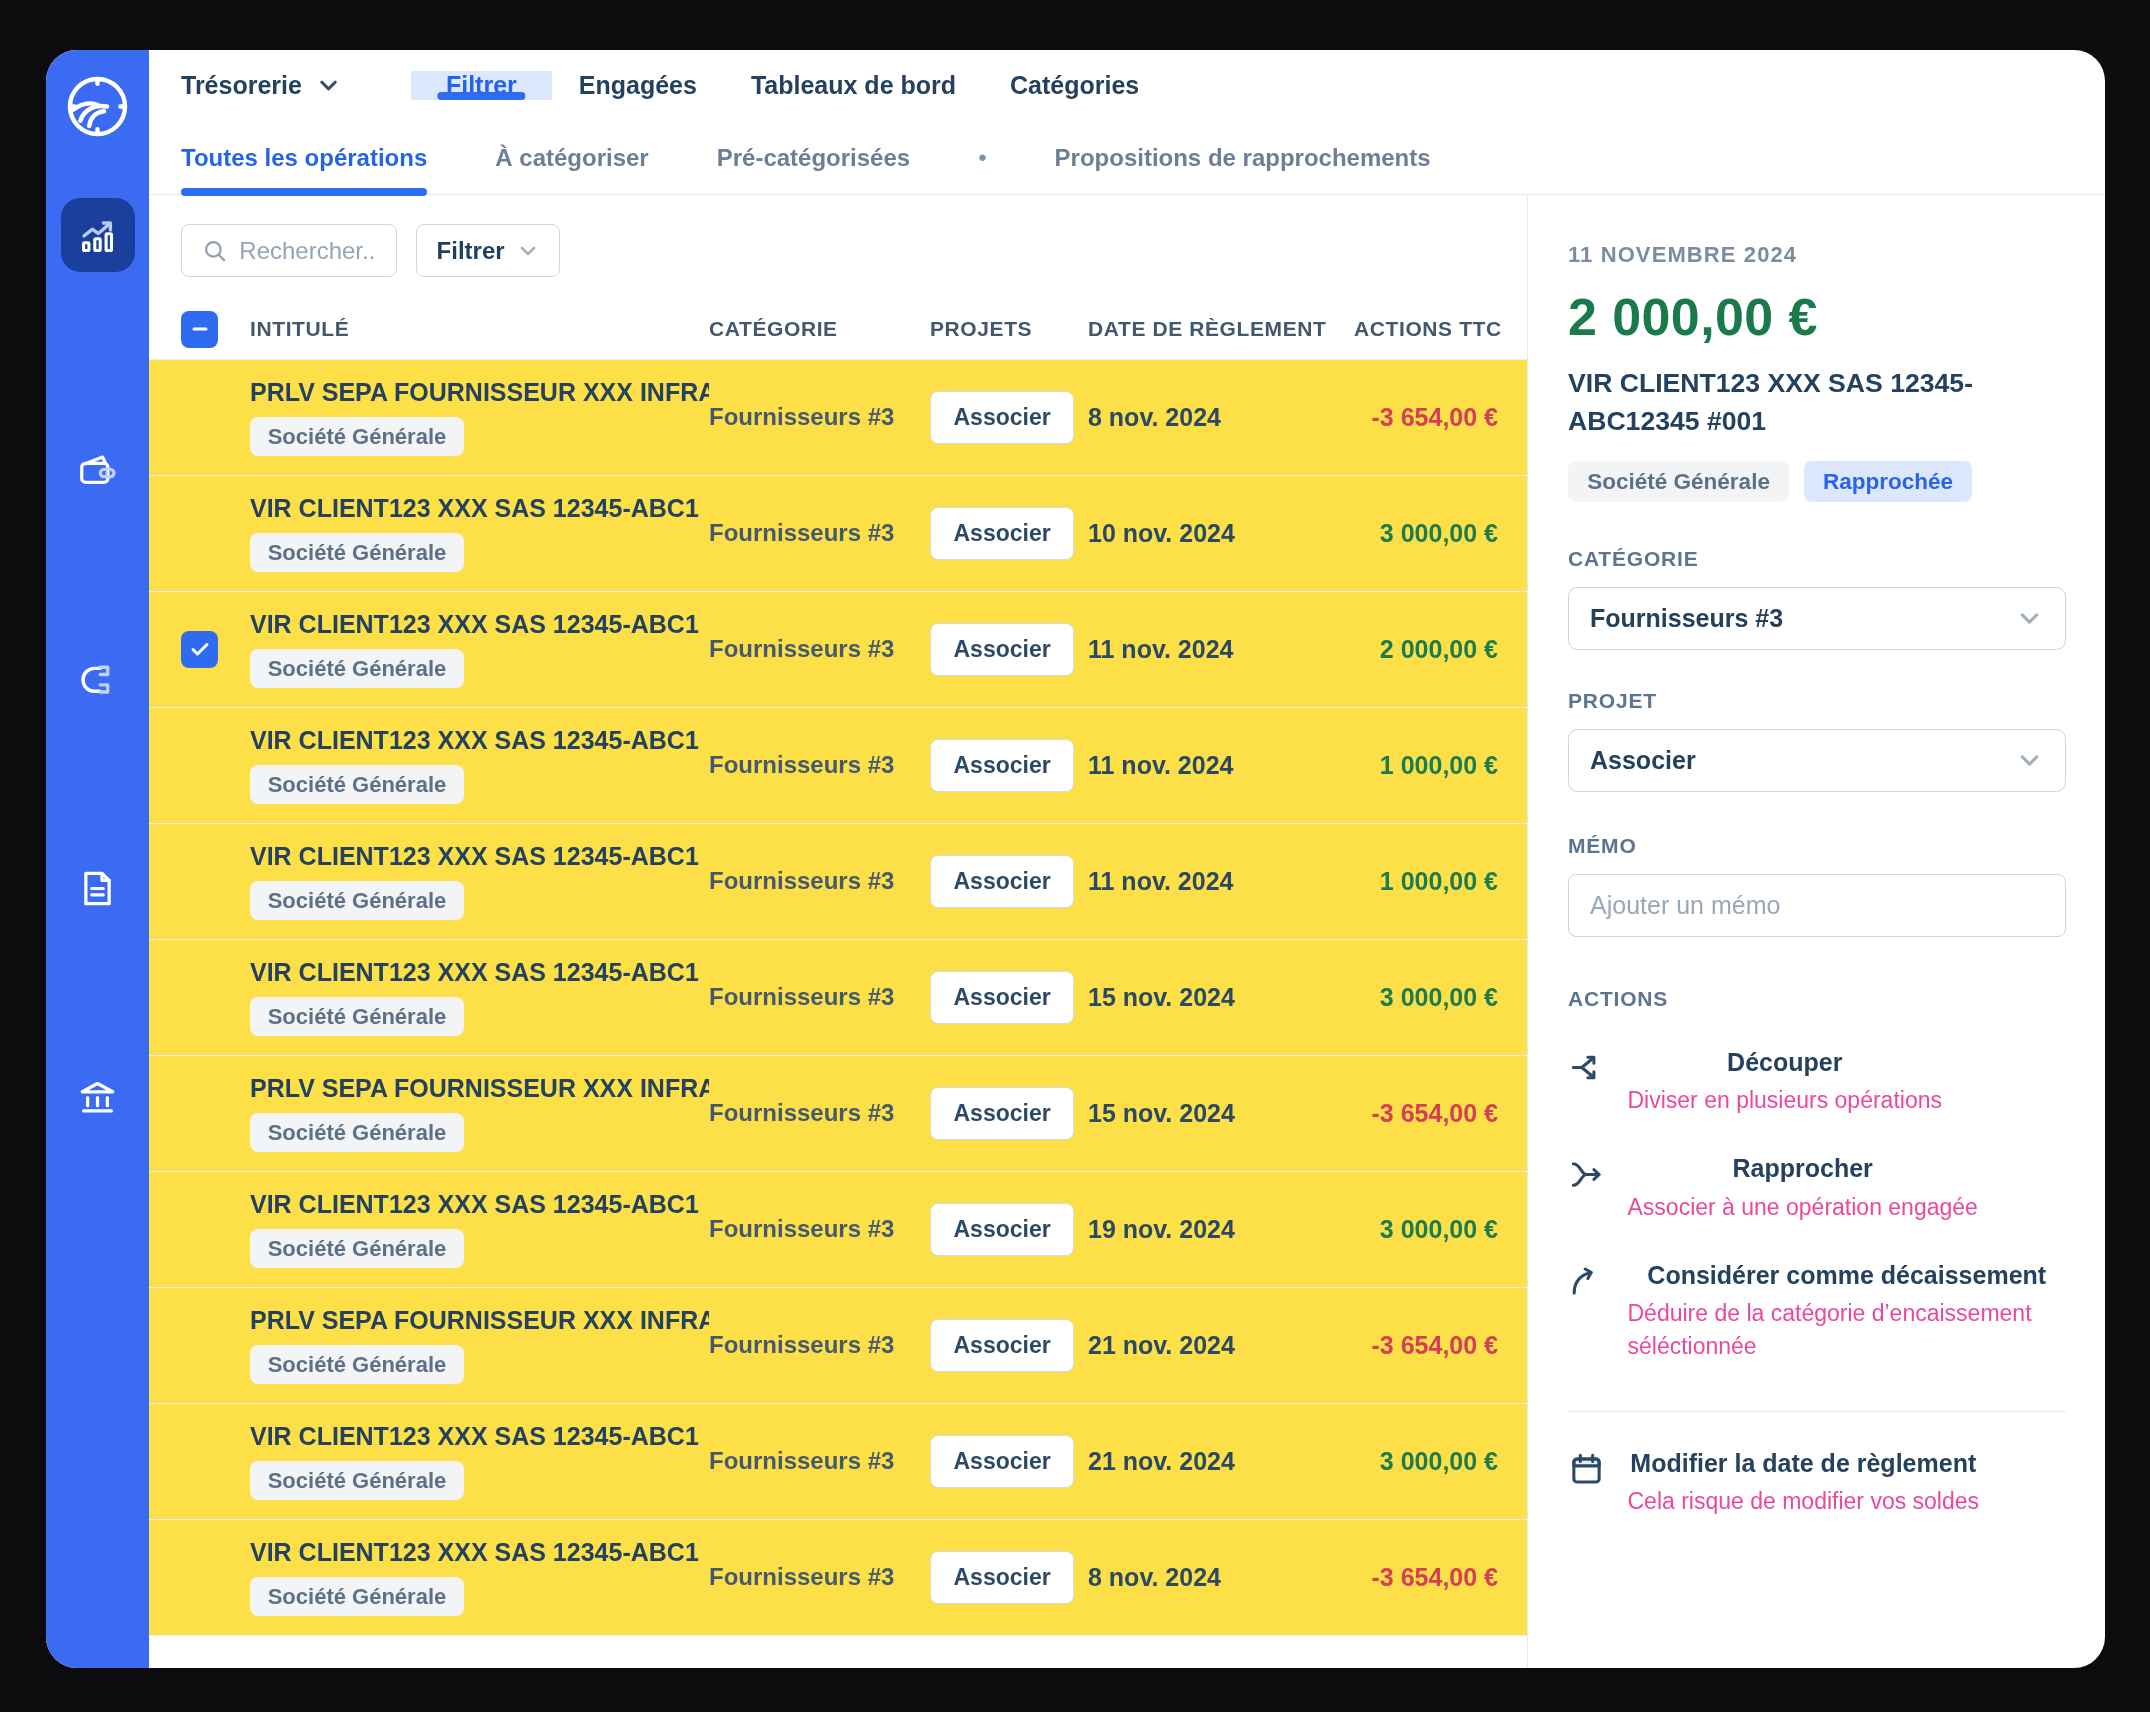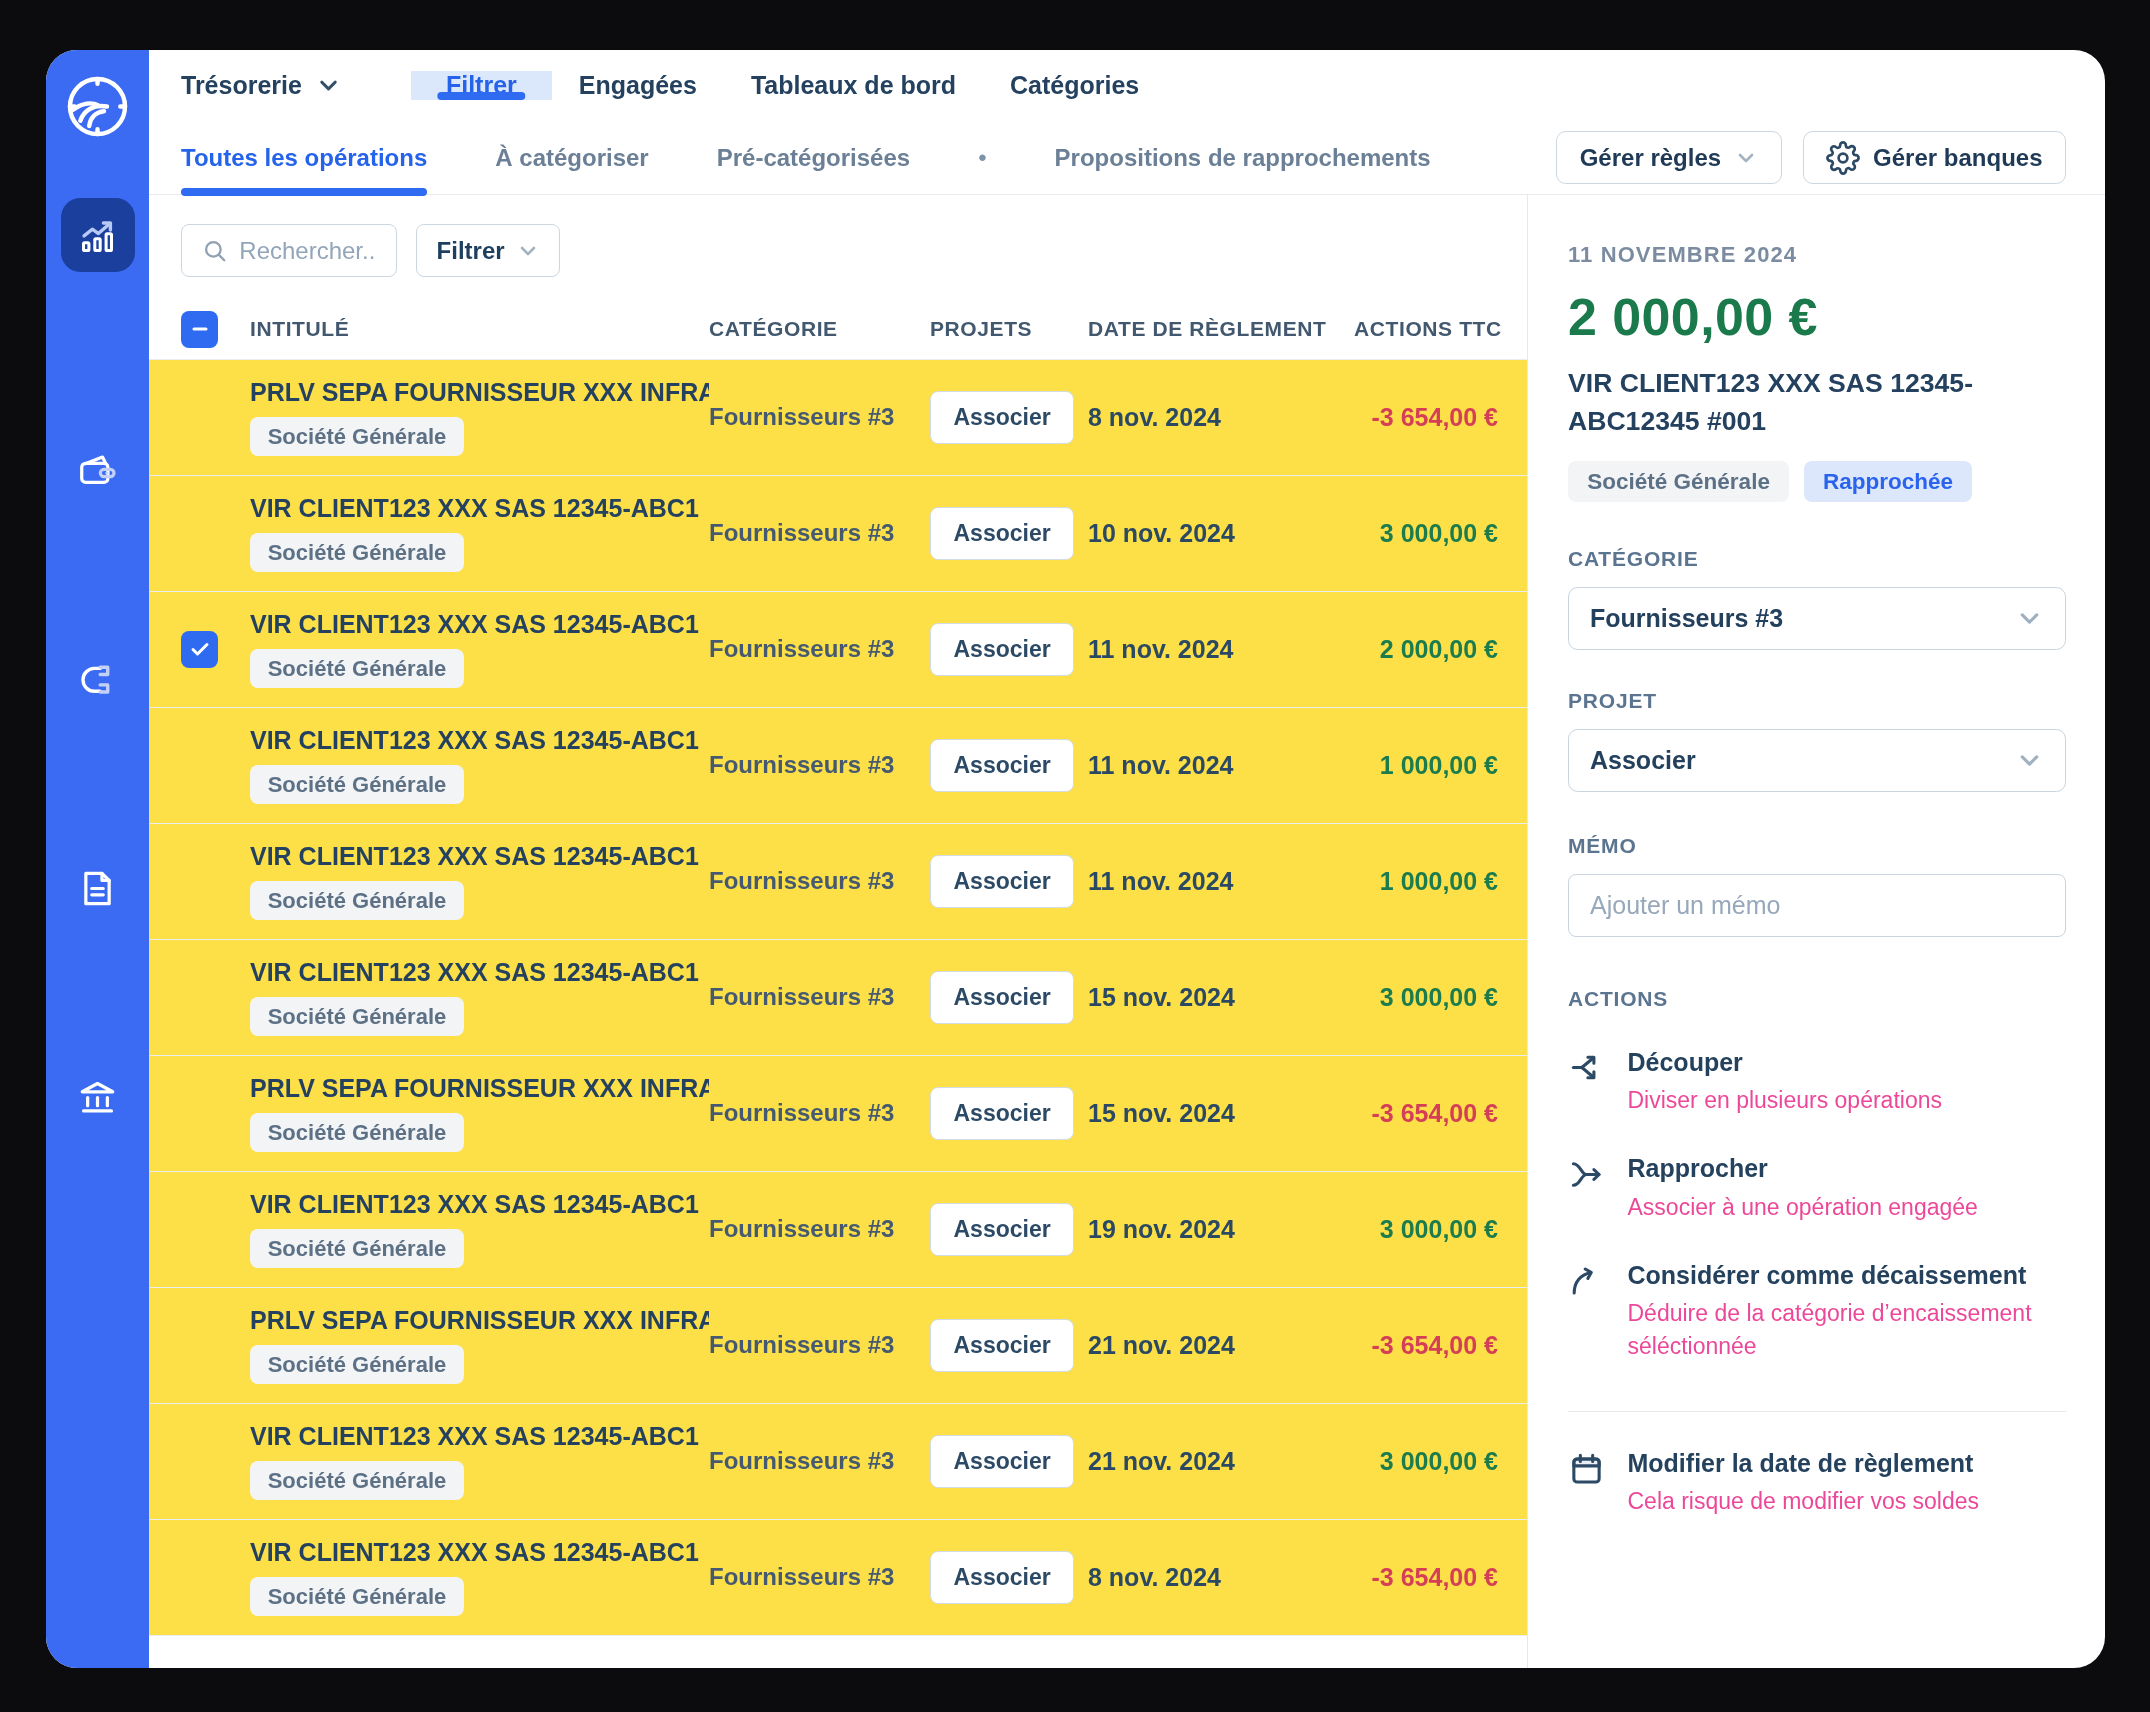--- a/index.html
+++ b/index.html
@@ -80,21 +80,21 @@
   .pill-blue { background:#dce7fb; border-radius:8px; padding:7.2px 19.3px; font-size:22.5px; font-weight:700; color:#2a64ed; }
   .p-label { font-size:21px; font-weight:700; color:#5b7490; letter-spacing:0.8px; }
   .mt56 { margin-top:45px; } .mt46 { margin-top:39px; } .mt52 { margin-top:42px; } .mt64 { margin-top:50px; }
   .select { margin-top:16px; height:63px; border:1.6px solid #c9d4de; border-radius:9.7px; background:#fff; display:flex; align-items:center; justify-content:space-between; padding:0 21px; cursor:pointer; }
   .select .val { font-size:25px; font-weight:700; color:#23405c; }
   .select svg { width:29px; height:29px; color:#9fb0c0; }
   .memo-input { margin-top:16px; width:100%; height:63px; border:1.6px solid #c9d4de; border-radius:8px; padding:0 21px; font-size:25px; font-family:inherit; color:#24415f; outline:none; }
   .memo-input::placeholder { color:#97a8ba; }
   .action { display:flex; gap:22.5px; margin-top:37px; cursor:pointer; }
   .action-icon { width:37px; height:37px; color:#2c4a66; flex:0 0 auto; margin-top:1.6px; }
-  .action-title { font-size:25px; font-weight:700; color:#24415e; }
+  .action-title { font-size:25px; font-weight:700; color:#24415e;text-align:center; }
   .action-sub { margin-top:7.2px; font-size:23px; font-weight:500; color:#ec4899; line-height:1.45; max-width:451px; }
   .p-divider { margin-top:47px; border-top:1.6px solid #e4e9ee; }
 </style>
 </head>
 <body>
 
 <svg width="0" height="0" style="position:absolute">
   <defs>
     <g id="i-chevron">
         <path d="M6 9l6 6 6-6" fill="none" stroke="currentColor" stroke-width="2.6" stroke-linecap="round" stroke-linejoin="round"></path>
@@ -212,34 +212,20 @@
             <span>À catégoriser</span>
           </div>
         <div class="subtab">
             <span>Pré-catégorisées</span>
           </div>
         <span class="subdot">•</span>
         <div class="subtab">
             <span>Propositions de rapprochements</span>
           </div>
       </div>
-      <div class="subnav-right">
-        <button class="btn-outline">
-          <span>Gérer règles</span>
-          <svg class="chev-sm" viewBox="0 0 24 24">
-              <use href="#i-chevron"></use>
-            </svg>
-        </button>
-        <button class="btn-outline">
-          <svg class="gear-dark" viewBox="0 0 24 24">
-              <use href="#i-gear"></use>
-            </svg>
-          <span>Gérer banques</span>
-        </button>
-      </div>
     </div>
 
     <div class="content">
 
       <div class="listpane">
 
         <div class="toolbar">
           <div class="searchbox">
             <svg viewBox="0 0 24 24">
                 <g fill="none" stroke="currentColor" stroke-width="2.1" stroke-linecap="round">

